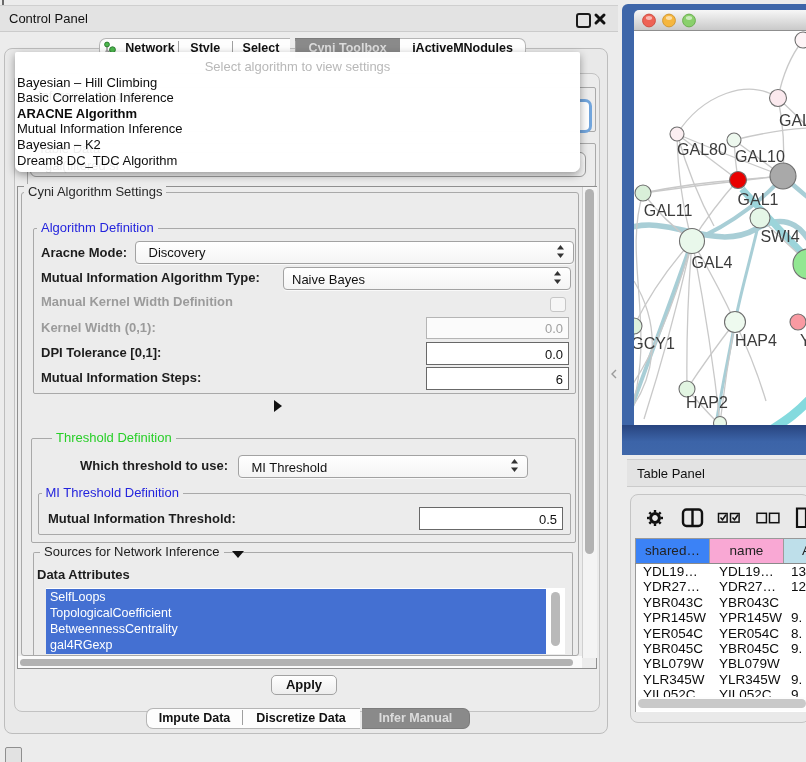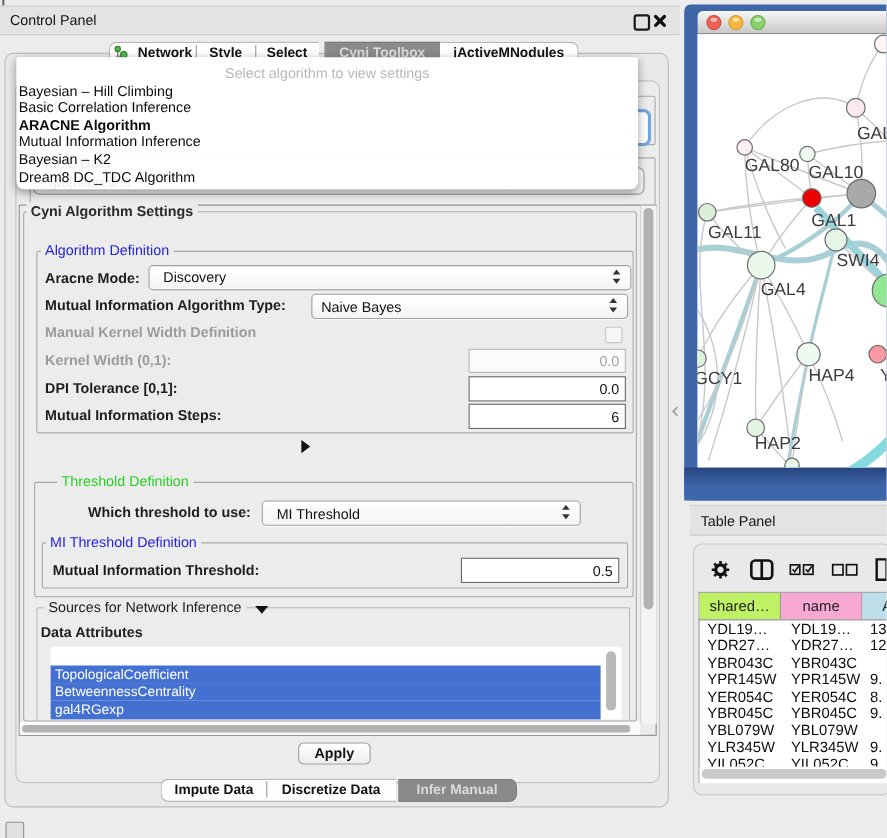--- a/index.html
+++ b/index.html
@@ -57,21 +57,21 @@
 <circle cx="4" cy="3.5" r="2.4" fill="#4cb84c" stroke="#2e7d32" stroke-width="1"></circle>
 <circle cx="9.5" cy="8.7" r="2.9" fill="#4cb84c" stroke="#2e7d32" stroke-width="1"></circle>
 <rect x="2.9" y="10" width="2.2" height="2.2" fill="#cfcfcf" stroke="#8a8a8a" stroke-width=".8"></rect>
 </svg>
     <div class="ab" style="left:17px;top:186px;width:580px;height:483px;background:#ececec;border:1px solid #8f8f8f;box-sizing:border-box;"></div>
     <div class="ab" style="left:582px;top:187px;width:14px;height:471px;background:#f4f4f4;border-left:1px solid #d0d0d0;"></div>
     <div class="ab" style="left:584.5px;top:189px;width:9px;height:365px;background:#b2b2b2;border-radius:5px;"></div>
     <div class="ab" style="left:18px;top:656px;width:564px;height:12px;background:#fafafa;"></div>
     <div class="ab" style="left:20px;top:658.5px;width:553px;height:7px;background:#b2b2b2;border-radius:4px;"></div>
     <div class="grp" style="left:21px;top:192px;width:556px;height:462px;border-radius:3px;">
-      <div class="gtt" style="left:2px;color:#2a2a2a;font-weight:bold;">Cyni Algorithm Settings</div>
+      <div class="gtt" style="left:2px;color:#2a2a2a;">Cyni Algorithm Settings</div>
     </div>
     <div class="grp" style="left:33px;top:228px;width:541px;height:164px;">
       <div class="gtt" style="left:3px;color:#2424dd;">Algorithm Definition</div>
     </div>
     <div class="lbl" style="left:41px;top:245px;">Aracne Mode:</div>
     <div class="combo" style="left:134.5px;top:240.5px;width:437px;height:21px;">
       <div class="tx" style="left:13px;">Discovery</div>
       <svg width="9" height="14" style="position:absolute;right:8px;top:3px;">
         <path d="M4.5 0 L8 4.5 L1 4.5 Z" fill="#333"></path>
         <path d="M4.5 13 L8 8.5 L1 8.5 Z" fill="#333"></path>
@@ -121,20 +121,21 @@
       <div class="tx">0.5</div>
     </div>
     <div class="grp" style="left:33px;top:552px;width:538px;height:102px;border-bottom:none;border-radius:2px 2px 0 0;">
       <div class="gtt" style="left:6px;color:#1d1d1d;font-weight:normal;">Sources for Network Inference</div>
     </div>
     <svg class="ab" style="left:231px;top:548px;" width="14" height="12">
       <path d="M1 3 L13 3 L7 10 Z" fill="#111"></path>
     </svg>
     <div class="lbl" style="left:37px;top:567px;">Data Attributes</div>
     <div class="ab" style="left:46px;top:588px;width:519px;height:66px;background:#fff;"></div>
+    <div class="ab" style="left:46px;top:588.5px;width:500px;height:16.3px;background:#4470d2;color:#fff;font-size:12.5px;line-height:16.3px;padding-left:4px;box-sizing:border-box;white-space:nowrap;overflow:hidden;">SelfLoops</div>
     <div class="ab" style="left:46px;top:621.0999999999999px;width:500px;height:16.3px;background:#4470d2;color:#fff;font-size:12.5px;line-height:16.3px;padding-left:4px;box-sizing:border-box;white-space:nowrap;overflow:hidden;">BetweennessCentrality</div>
     <div class="ab" style="left:46px;top:604.8px;width:500px;height:16.3px;background:#4470d2;color:#fff;font-size:12.5px;line-height:16.3px;padding-left:4px;box-sizing:border-box;white-space:nowrap;overflow:hidden;">TopologicalCoefficient</div>
     <div class="ab" style="left:46px;top:637.3999999999999px;width:500px;height:16.3px;background:#4470d2;color:#fff;font-size:12.5px;line-height:16.3px;padding-left:4px;box-sizing:border-box;white-space:nowrap;overflow:hidden;">gal4RGexp</div>
     <div class="ab" style="left:551px;top:592px;width:9px;height:54px;background:#b9b9b9;border-radius:5px;"></div>
     <div class="ab" style="left:271px;top:674.5px;width:66px;height:20px;border:1px solid #a2a2a2;border-radius:5px;background:linear-gradient(#ffffff,#ededed);box-sizing:border-box;text-align:center;font-size:13px;font-weight:bold;color:#111;line-height:18px;">Apply</div>
     <div class="tab" style="left:146px;top:707.5px;height:21px;width:96px;border-radius:7px 0 0 7px;border-left:1px solid #b5b5b5;">
       <div class="c">Impute Data</div>
     </div>
     <div class="tab" style="left:242px;top:707.5px;height:21px;width:118px;border-radius:0;">
       <div class="c">Discretize Data</div>
@@ -257,21 +258,21 @@
  <rect x="78.5" y="9.5" width="8.6" height="8.6"></rect>
  <rect x="90.5" y="9.5" width="8.6" height="8.6"></rect>
  <path d="M80.5 13.5 L82.5 15.8 L86 10.8"></path>
  <path d="M92.5 13.5 L94.5 15.8 L98 10.8"></path>
  <rect x="117" y="9.3" width="9.4" height="9.4"></rect>
  <rect x="129.5" y="9.3" width="9.4" height="9.4"></rect>
 </g>
 <path d="M157 4.5 L166 4.5 L166 23 L157 23 Z" fill="none" stroke="#111" stroke-width="2.2"></path>
 </svg>
     <div class="ab" style="left:635px;top:538px;width:171px;height:173px;background:#fff;border-left:1px solid #999;border-top:1px solid #999;"></div>
-    <div class="ab" style="left:636px;top:539px;width:73px;height:24px;background:#bef264;border-right:1px solid #9c9c9c;text-align:center;font-size:13.5px;color:#222;line-height:24px;">shared…</div>
+    <div class="ab" style="left:636px;top:539px;width:73px;height:24px;background:#3b82f6;border-right:1px solid #9c9c9c;text-align:center;font-size:13.5px;color:#222;line-height:24px;">shared…</div>
     <div class="ab" style="left:710px;top:539px;width:73px;height:24px;background:#f9a8d4;border-right:1px solid #9c9c9c;text-align:center;font-size:13.5px;color:#222;line-height:24px;">name</div>
     <div class="ab" style="left:784px;top:539px;width:22px;height:24px;background:#bedfea;font-size:13.5px;color:#222;line-height:24px;padding-left:18px;">A</div>
     <div class="ab" style="left:635px;top:562.5px;width:171px;height:1.5px;background:#8a8a8a;"></div>
     <div class="ab" style="left:643px;top:564px;width:163px;height:15.4px;font-size:13.5px;color:#0d0d0d;line-height:15.4px;white-space:nowrap;">YDL19…<span style="position:absolute;left:76px;">YDL19…</span><span style="position:absolute;left:148px;">13</span></div>
     <div class="ab" style="left:643px;top:579.4px;width:163px;height:15.4px;font-size:13.5px;color:#0d0d0d;line-height:15.4px;white-space:nowrap;">YDR27…<span style="position:absolute;left:76px;">YDR27…</span><span style="position:absolute;left:148px;">12</span></div>
     <div class="ab" style="left:643px;top:594.8px;width:163px;height:15.4px;font-size:13.5px;color:#0d0d0d;line-height:15.4px;white-space:nowrap;">YBR043C<span style="position:absolute;left:76px;">YBR043C</span><span style="position:absolute;left:148px;"></span></div>
     <div class="ab" style="left:643px;top:610.1999999999999px;width:163px;height:15.4px;font-size:13.5px;color:#0d0d0d;line-height:15.4px;white-space:nowrap;">YPR145W<span style="position:absolute;left:76px;">YPR145W</span><span style="position:absolute;left:148px;">9.</span></div>
     <div class="ab" style="left:643px;top:625.5999999999999px;width:163px;height:15.4px;font-size:13.5px;color:#0d0d0d;line-height:15.4px;white-space:nowrap;">YER054C<span style="position:absolute;left:76px;">YER054C</span><span style="position:absolute;left:148px;">8.</span></div>
     <div class="ab" style="left:643px;top:640.9999999999999px;width:163px;height:15.4px;font-size:13.5px;color:#0d0d0d;line-height:15.4px;white-space:nowrap;">YBR045C<span style="position:absolute;left:76px;">YBR045C</span><span style="position:absolute;left:148px;">9.</span></div>
     <div class="ab" style="left:643px;top:656.3999999999999px;width:163px;height:15.4px;font-size:13.5px;color:#0d0d0d;line-height:15.4px;white-space:nowrap;">YBL079W<span style="position:absolute;left:76px;">YBL079W</span><span style="position:absolute;left:148px;"></span></div>

